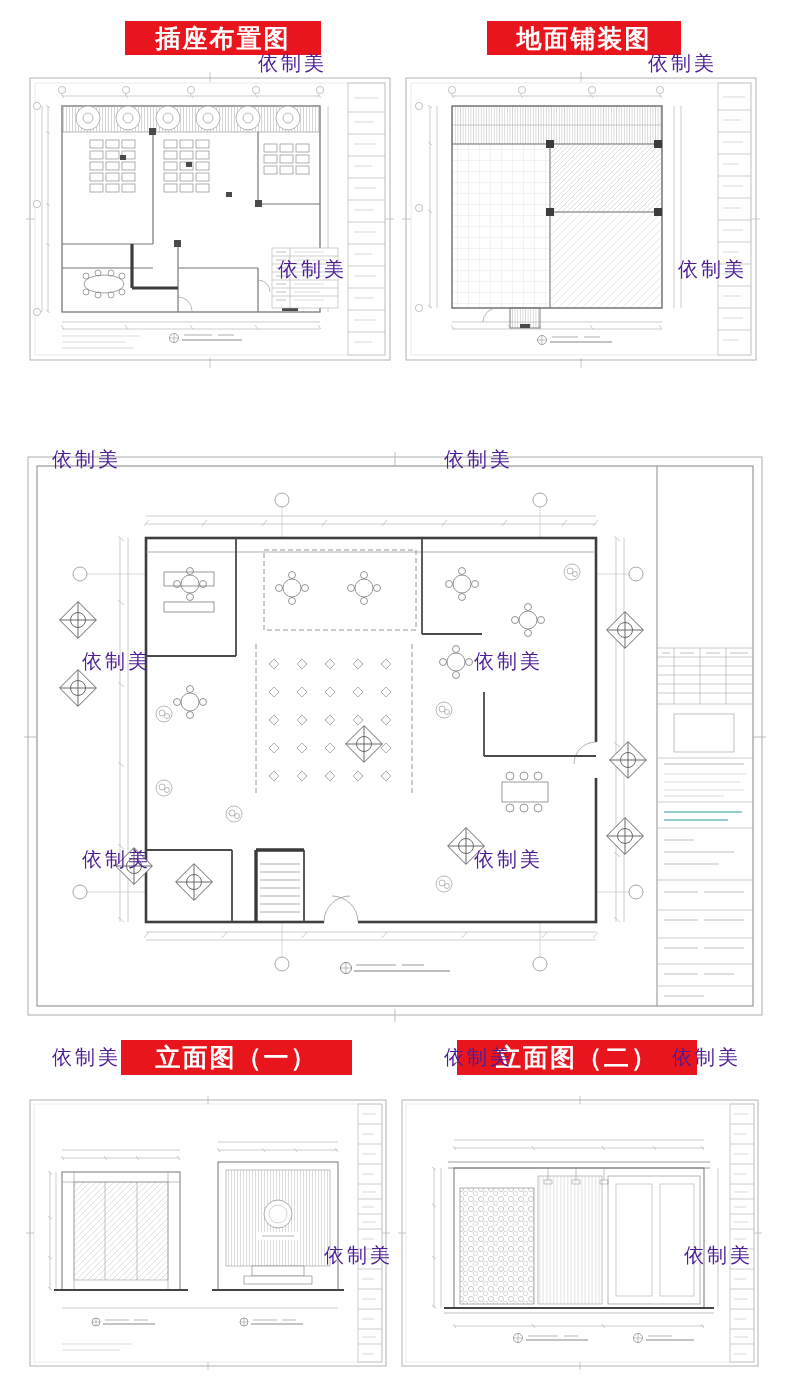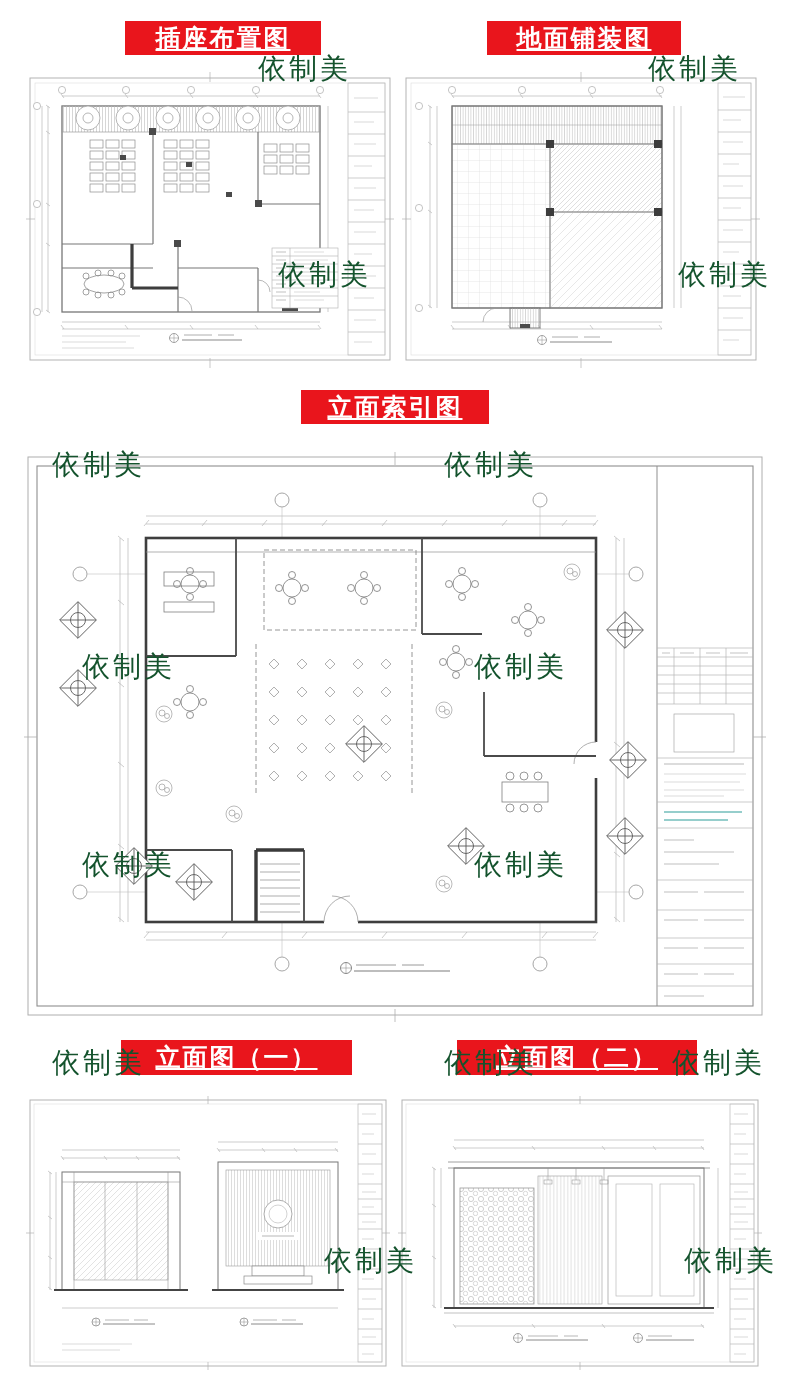--- a/index.html
+++ b/index.html
@@ -3,37 +3,35 @@
 <meta charset="utf-8">
 <style>
   * { margin:0; padding:0; box-sizing:border-box; }
   html,body { background:#ffffff; font-family:"Liberation Sans", sans-serif; }
   .page { position:relative; width:790px; height:1395px; background:#fff; overflow:hidden; margin:0 auto; }
   .banner {
     position:absolute; background:#e9151c; color:#fff; z-index:4;
     font-weight:bold; font-size:25px; letter-spacing:2px;
     display:flex; align-items:center; justify-content:center;
     font-family:"Liberation Sans", sans-serif;
-    text-decoration:underline;
   }
   .wm {
-    position:absolute; color:#14532d; font-size:28px; letter-spacing:3px;
+    position:absolute; color:#4c1d95; font-size:20px; letter-spacing:3px;
     white-space:nowrap; z-index:5; pointer-events:none;
   }
   .drawing { position:absolute; z-index:1; background:#fff; }
   .drawing svg { display:block; width:100%; height:100%; }
 </style>
 </head>
 <body>
 
 <div class="page">
 
   <div class="banner" style="left:125px;top:21px;width:196px;height:34px;">插座布置图</div>
   <div class="banner" style="left:487px;top:21px;width:194px;height:34px;text-align:right;">地面铺装图</div>
-  <div class="banner" style="left:301px;top:390px;width:188px;height:34px;">立面索引图</div>
   <div class="banner" style="left:121px;top:1040px;width:231px;height:35px;">立面图（一）</div>
   <div class="banner" style="left:457px;top:1040px;width:240px;height:35px;">立面图（二）</div>
 
   <span class="wm" style="left:258px;top:50px;">依制美</span>
   <span class="wm" style="left:648px;top:50px;">依制美</span>
   <span class="wm" style="left:278px;top:256px;">依制美</span>
   <span class="wm" style="left:678px;top:256px;">依制美</span>
   <span class="wm" style="left:52px;top:446px;">依制美</span>
   <span class="wm" style="left:444px;top:446px;">依制美</span>
   <span class="wm" style="left:82px;top:648px;">依制美</span>

